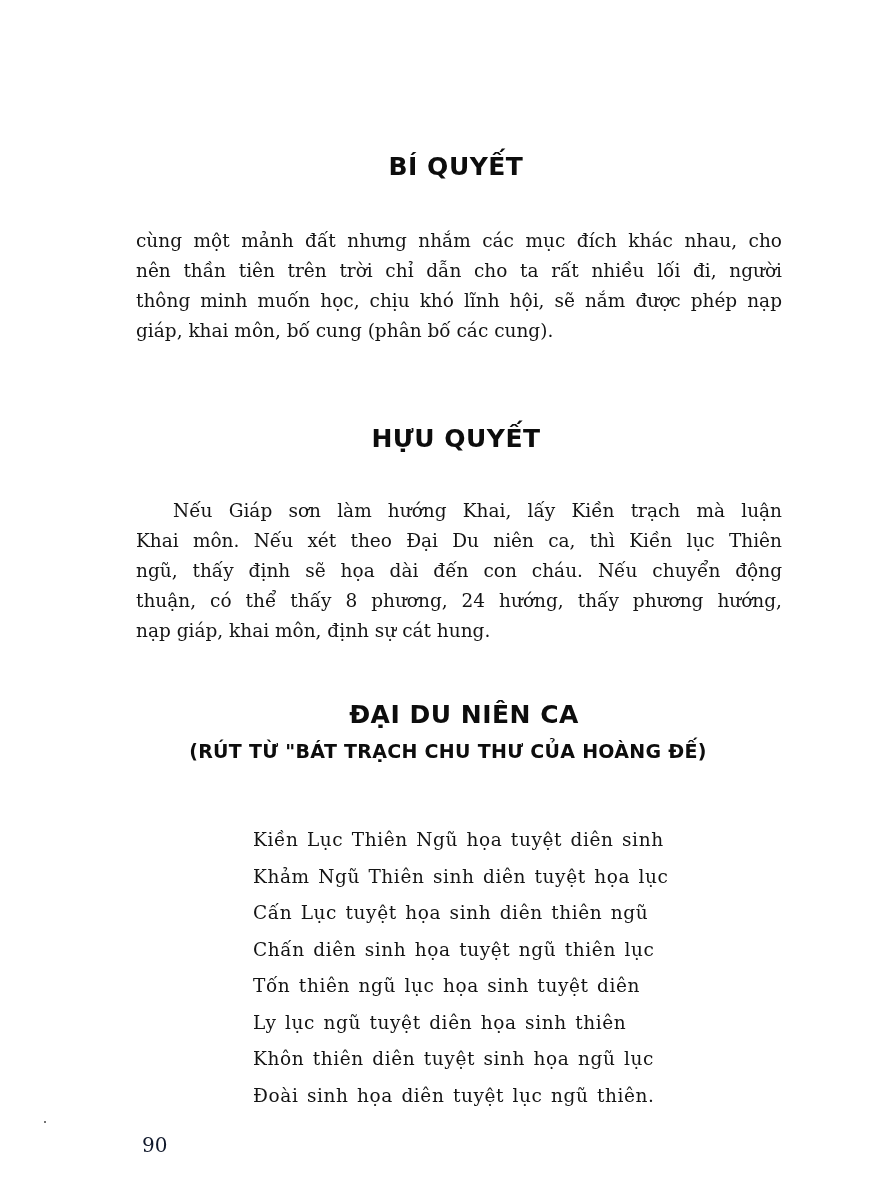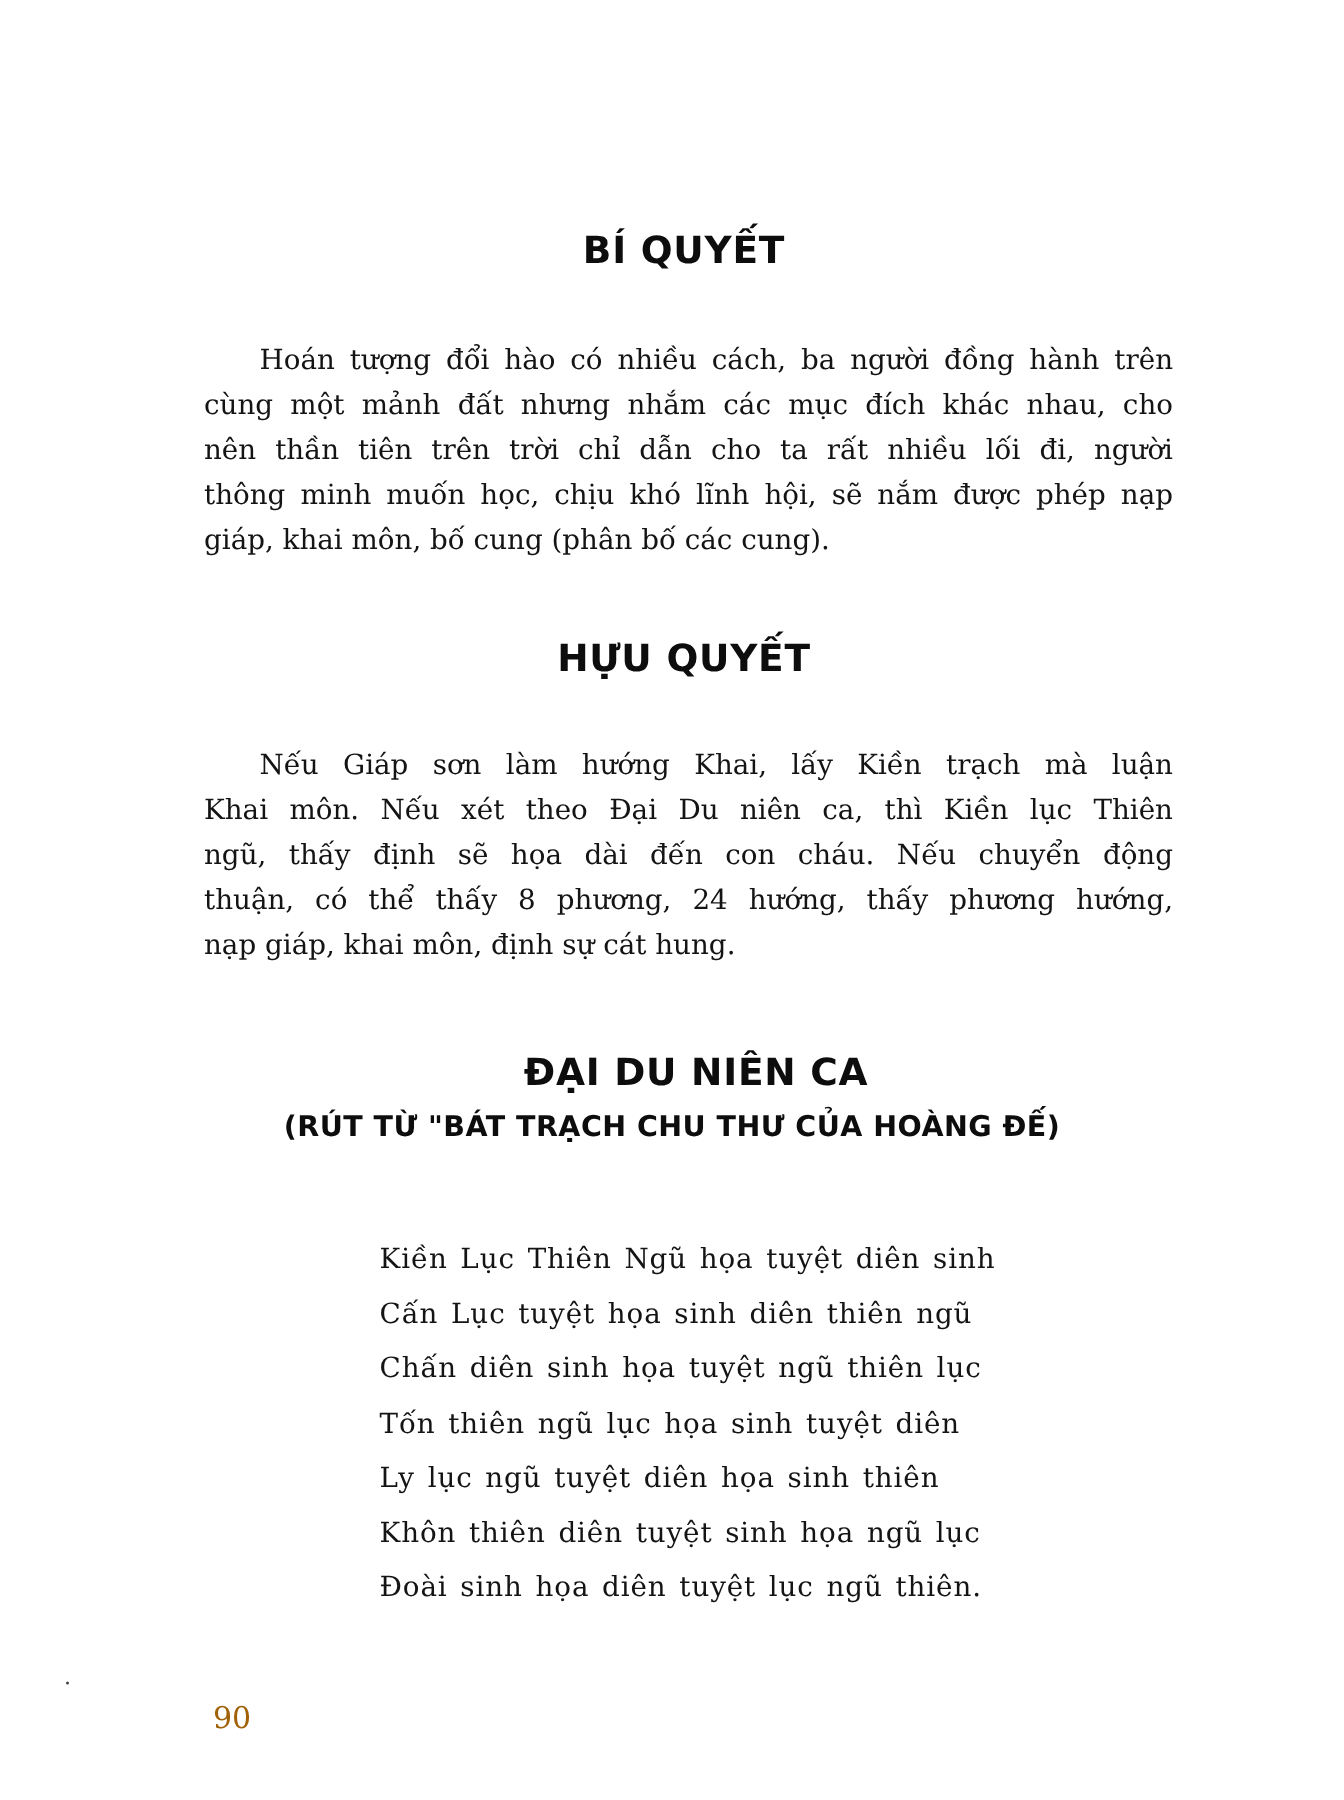--- a/index.html
+++ b/index.html
@@ -92,42 +92,41 @@
     .poem li {
       white-space: nowrap;
       letter-spacing: 0.6px;
       word-spacing: 2px;
     }
     .page-number {
       position: absolute;
       left: 142px;
       top: 1133px;
       font-size: 20px;
-      color: #a16207;
+      color: #0f172a;
       font-family: "DejaVu Serif", "Liberation Serif", serif;
     }
     .speck {
       position: absolute;
       left: 44px;
       top: 1121px;
       width: 2px;
       height: 2px;
       border-radius: 1px;
       background: #444;
     }
   </style>
 </head>
 <body>
 
 <div class="page">
 
   <h2 class="heading h-bi">BÍ QUYẾT</h2>
 
   <p class="para p-bi">
-    <span class="line indent">Hoán tượng đổi hào có nhiều cách, ba người đồng hành trên</span>
     <span class="line">cùng một mảnh đất nhưng nhắm các mục đích khác nhau, cho</span>
     <span class="line">nên thần tiên trên trời chỉ dẫn cho ta rất nhiều lối đi, người</span>
     <span class="line">thông minh muốn học, chịu khó lĩnh hội, sẽ nắm được phép nạp</span>
     <span class="line last">giáp, khai môn, bố cung (phân bố các cung).</span>
   </p>
 
   <h2 class="heading h-huu">HỰU QUYẾT</h2>
 
   <p class="para p-huu">
     <span class="line indent">Nếu Giáp sơn làm hướng Khai, lấy Kiền trạch mà luận</span>
@@ -135,20 +134,21 @@
     <span class="line">ngũ, thấy định sẽ họa dài đến con cháu. Nếu chuyển động</span>
     <span class="line">thuận, có thể thấy 8 phương, 24 hướng, thấy phương hướng,</span>
     <span class="line last">nạp giáp, khai môn, định sự cát hung.</span>
   </p>
 
   <h2 class="heading h-dai">ĐẠI DU NIÊN CA</h2>
   <h3 class="heading h-sub">(RÚT TỪ "BÁT TRẠCH CHU THƯ CỦA HOÀNG ĐẾ)</h3>
 
   <ul class="poem">
     <li>Kiền Lục Thiên Ngũ họa tuyệt diên sinh</li>
+    <li>Khảm Ngũ Thiên sinh diên tuyệt họa lục</li>
     <li>Cấn Lục tuyệt họa sinh diên thiên ngũ</li>
     <li>Chấn diên sinh họa tuyệt ngũ thiên lục</li>
     <li>Tốn thiên ngũ lục họa sinh tuyệt diên</li>
     <li>Ly lục ngũ tuyệt diên họa sinh thiên</li>
     <li>Khôn thiên diên tuyệt sinh họa ngũ lục</li>
     <li>Đoài sinh họa diên tuyệt lục ngũ thiên.</li>
   </ul>
 
   <div class="speck"></div>
 

